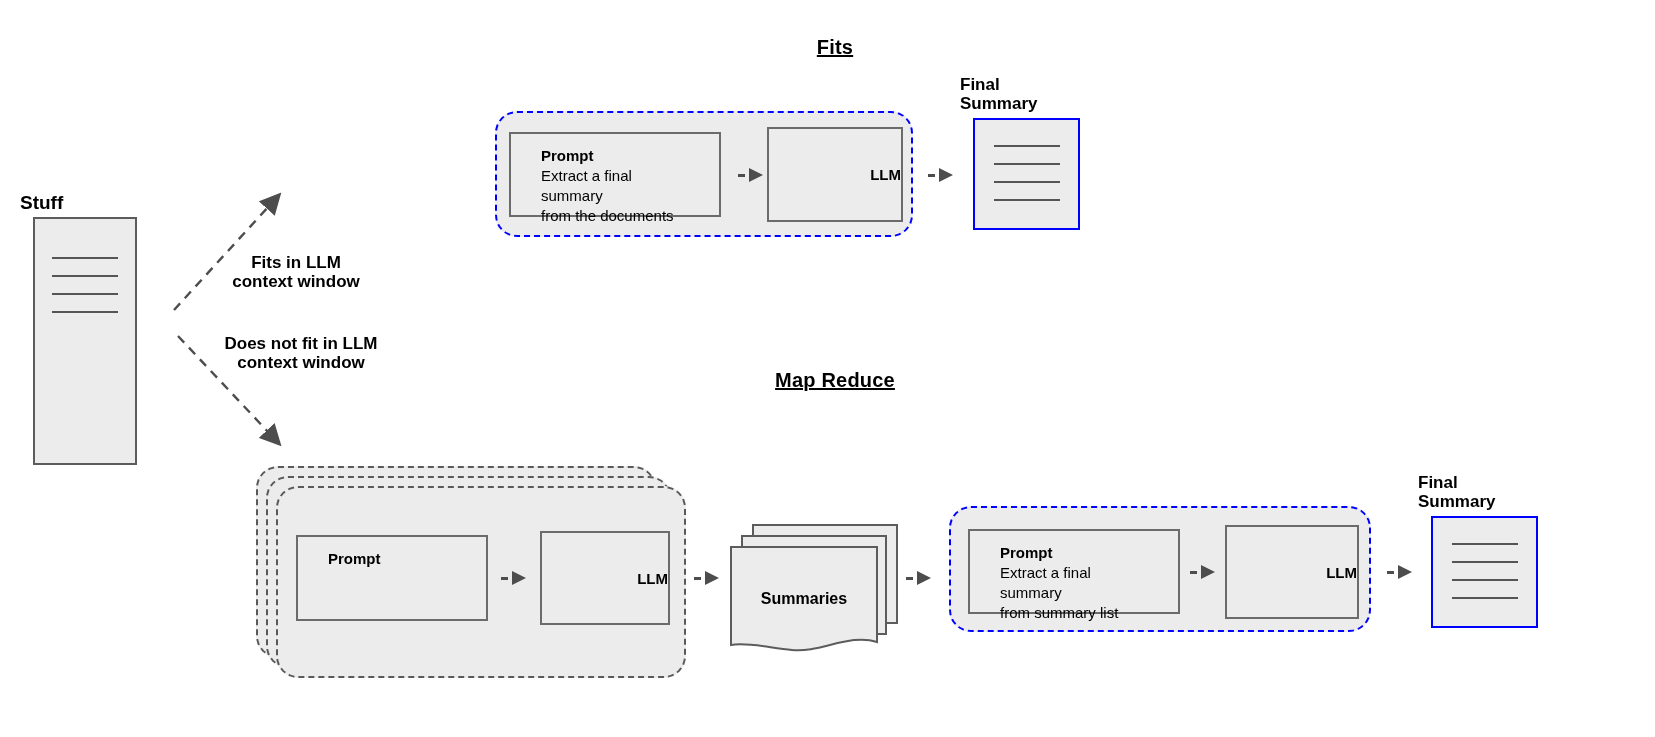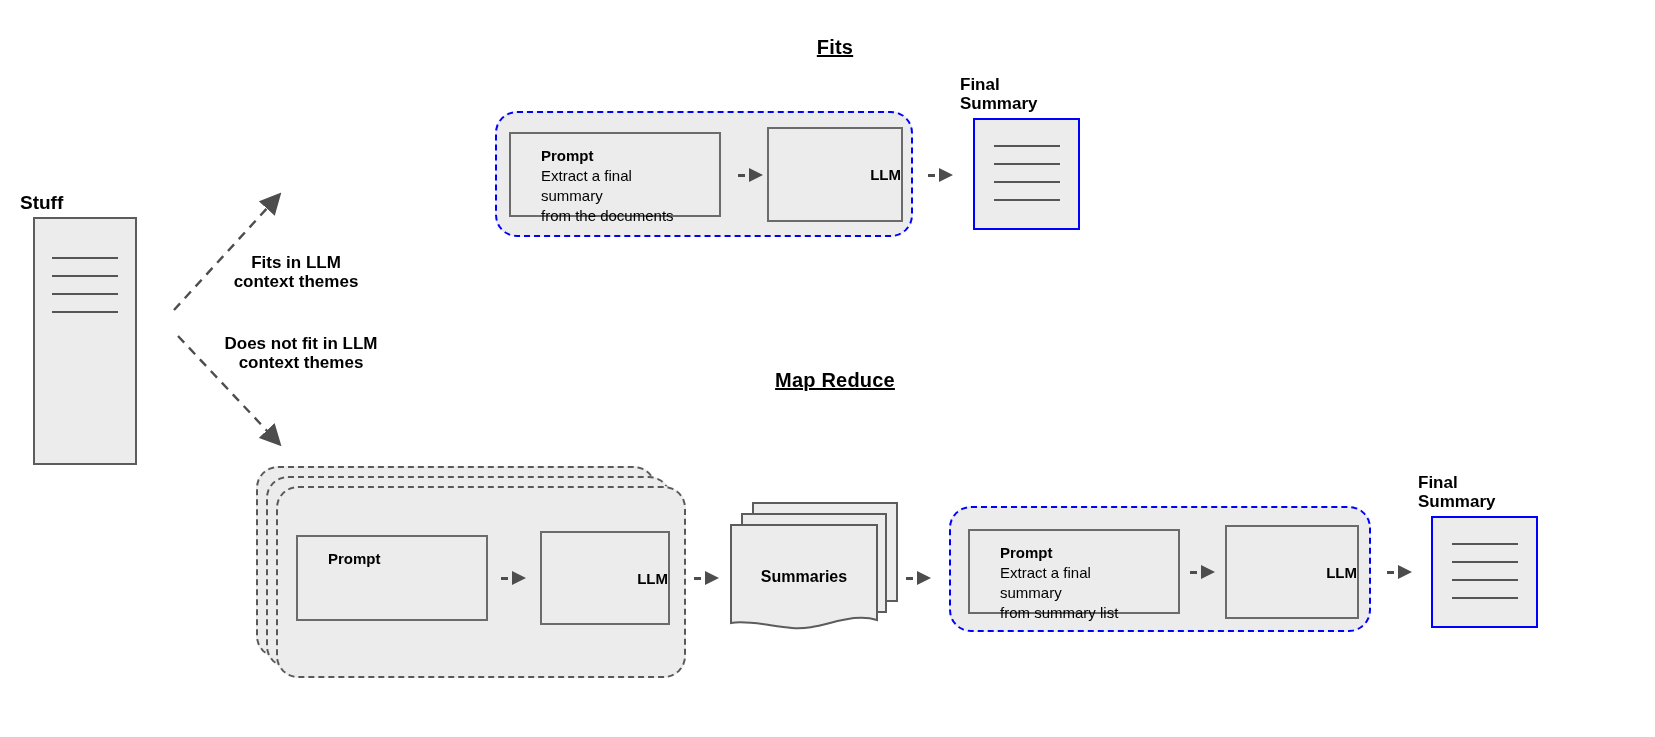--- a/index.html
+++ b/index.html
@@ -155,33 +155,33 @@
 <svg class="conn" style="left:170px; top:190px; width:130px; height:125px;" viewBox="0 0 130 125">
   <defs>
     <marker id="ahUp" markerWidth="9" markerHeight="9" refX="2" refY="4.5" orient="auto">
       <path d="M0,0 L9,4.5 L0,9 z" fill="#4d4d4d"></path>
     </marker>
   </defs>
   <line x1="4" y1="120" x2="100" y2="15" stroke="#4d4d4d" stroke-width="2.4" stroke-dasharray="9,7" marker-end="url(#ahUp)"></line>
 </svg>
 
 <div class="abs caption" style="left:196px; top:253px; width:200px; text-align:center;">Fits in LLM
-context themes</div>
+context window</div>
 
 <svg class="conn" style="left:170px; top:330px; width:130px; height:120px;" viewBox="0 0 130 120">
   <defs>
     <marker id="ahDn" markerWidth="9" markerHeight="9" refX="2" refY="4.5" orient="auto">
       <path d="M0,0 L9,4.5 L0,9 z" fill="#4d4d4d"></path>
     </marker>
   </defs>
   <line x1="8" y1="6" x2="100" y2="104" stroke="#4d4d4d" stroke-width="2.4" stroke-dasharray="9,7" marker-end="url(#ahDn)"></line>
 </svg>
 
 <div class="abs caption" style="left:186px; top:334px; width:230px; text-align:center;">Does not fit in LLM
-context themes</div>
+context window</div>
 
 <div class="abs section-title" style="left:735px; top:36px; width:200px;">Fits</div>
 
 <div class="abs group-blue" style="left:495px; top:111px; width:418px; height:126px;"></div>
 
 <div class="abs box prompt-box" style="left:509px; top:132px; width:212px; height:85px;">
   <div class="prompt-title">Prompt</div>
   <div class="prompt-body">Extract a final summary
 from the documents</div>
 </div>
@@ -233,21 +233,21 @@
 <div class="abs box llm-box" style="left:540px; top:531px; width:130px; height:94px; z-index:4;">
   <span>LLM</span>
 </div>
 
 <div class="abs arrow" style="left:694px; top:571px; z-index:5;">
   <span class="stem"></span>
   <span class="gap"></span>
   <span class="head"></span>
 </div>
 
-<div class="abs" style="left:730px; top:502px; width:170px; height:130px;">
+<div class="abs" style="left:730px; top:524px; width:170px; height:130px;">
   <div class="sum-sheet" style="left:22px; top:0px; width:146px; height:100px;"></div>
   <div class="sum-sheet" style="left:11px; top:11px; width:146px; height:100px;"></div>
   <svg style="position:absolute; left:0px; top:22px; width:148px; height:108px;" viewBox="0 0 148 108" preserveAspectRatio="none">
     <path d="M1,1 L147,1 L147,96 C120,87 90,107 62,104 C40,102 18,96 1,99 Z" fill="#ececec" stroke="#5c5c5c" stroke-width="2"></path>
   </svg>
   <div class="sum-label" style="left:0; top:66px; width:148px;">Summaries</div>
 </div>
 
 <div class="abs arrow" style="left:906px; top:571px;">
   <span class="stem"></span>

